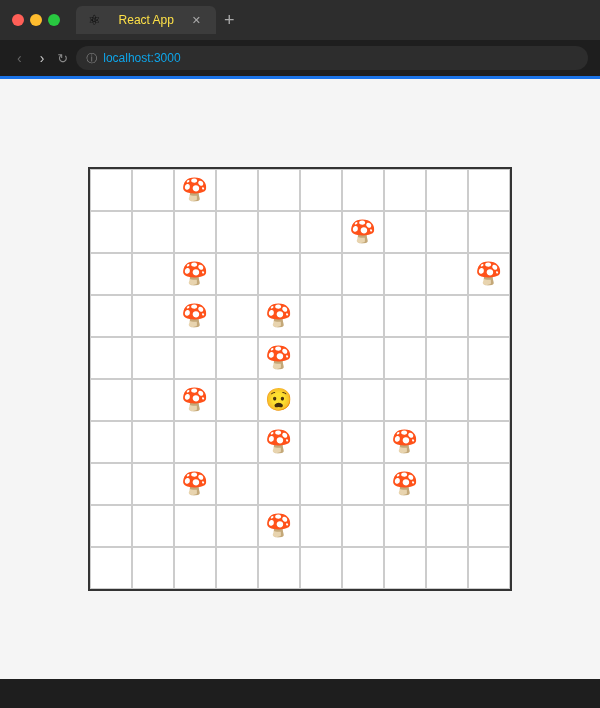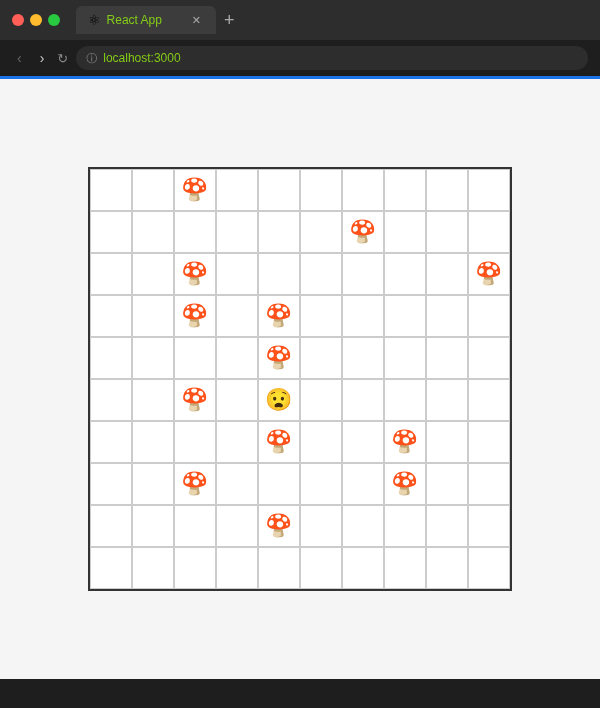--- a/index.html
+++ b/index.html
@@ -57,23 +57,24 @@
       height: 28px;
       min-width: 140px;
       position: relative;
     }
 
     .tab-icon {
       font-size: 14px;
     }
 
     .tab-title {
-      color: #84cc16;
+      color: #fde047;
       font-size: 12px;
       flex: 1;
+      margin-left: 12px;
     }
 
     .tab-close {
       color: #aaa;
       font-size: 11px;
       cursor: pointer;
       padding: 1px 3px;
       border-radius: 3px;
     }
 
@@ -117,21 +118,21 @@
       padding: 0 10px;
       gap: 6px;
     }
 
     .lock-icon {
       color: #888;
       font-size: 11px;
     }
 
     .url-text {
-      color: #84cc16;
+      color: #0ea5e9;
       font-size: 12px;
     }
 
     .blue-bar {
       height: 3px;
       background: #1a73e8;
       width: 100%;
     }
 
     

